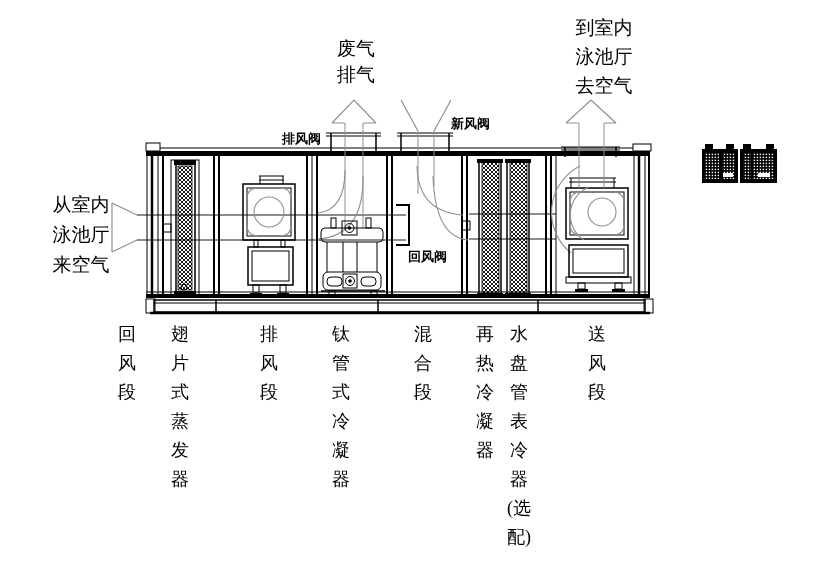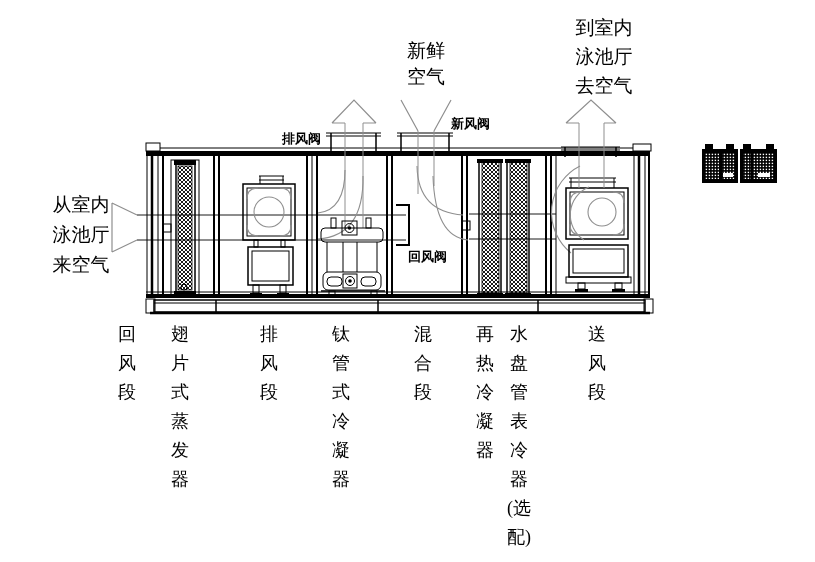--- a/index.html
+++ b/index.html
@@ -255,22 +255,22 @@
       <rect x="766" y="144" width="8" height="6" fill="#000"></rect>
       <rect x="743" y="153" width="8" height="26" fill="url(#dots)"></rect>
       <rect x="753" y="153" width="21" height="26" fill="url(#dots)"></rect>
       <rect x="758" y="173" width="12" height="4" fill="#fff"></rect>
     </g>
   </svg>
 
   <div class="lbl flow from-pool">从室内
 泳池厅
 来空气</div>
-  <div class="lbl flow fresh-air">新鲜
-空气</div>
+  <div class="lbl flow exhaust-air">废气
+排气</div>
   <div class="lbl flow to-pool">到室内
 泳池厅
 去空气</div>
 
   <div class="lbl damper d-exhaust">排风阀</div>
   <div class="lbl damper d-fresh">新风阀</div>
   <div class="lbl damper d-return">回风阀</div>
 
   <div class="lbl sect s0">回
 风

